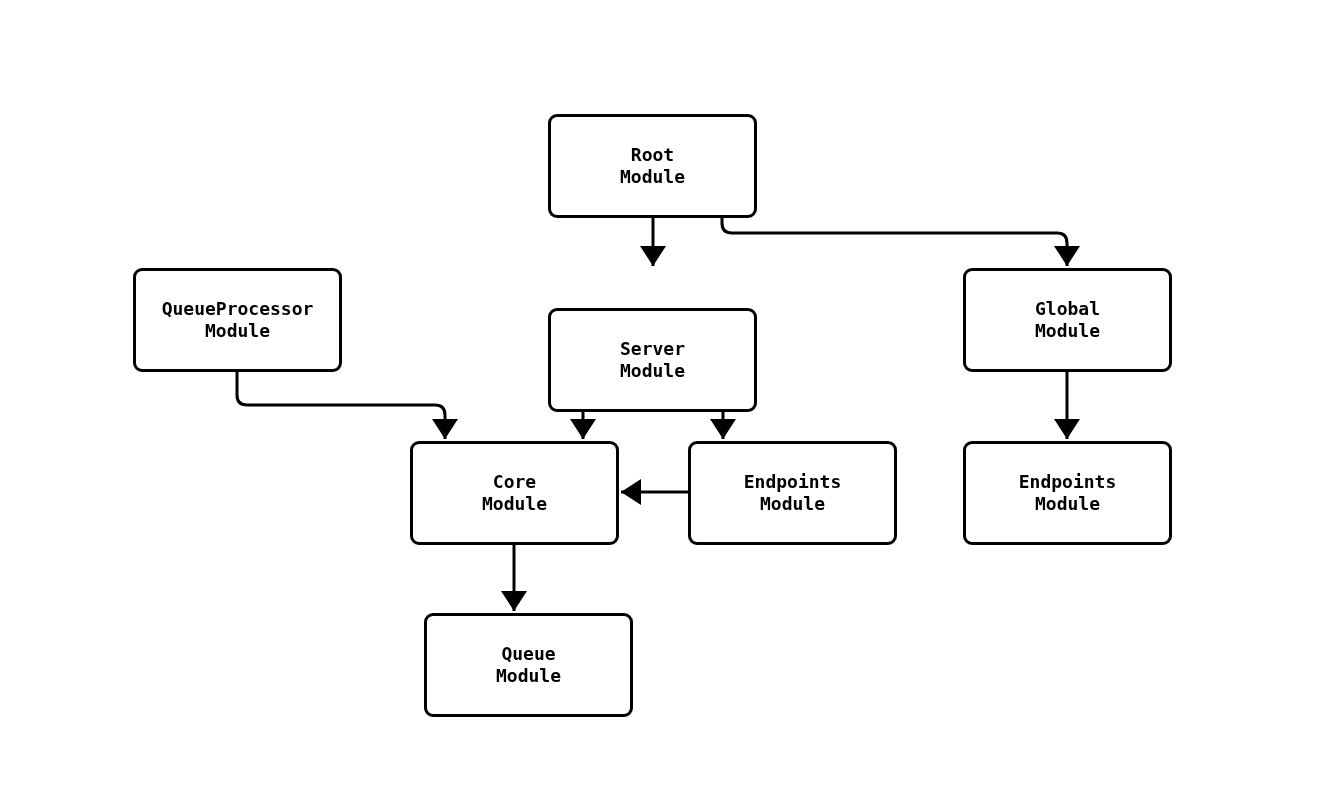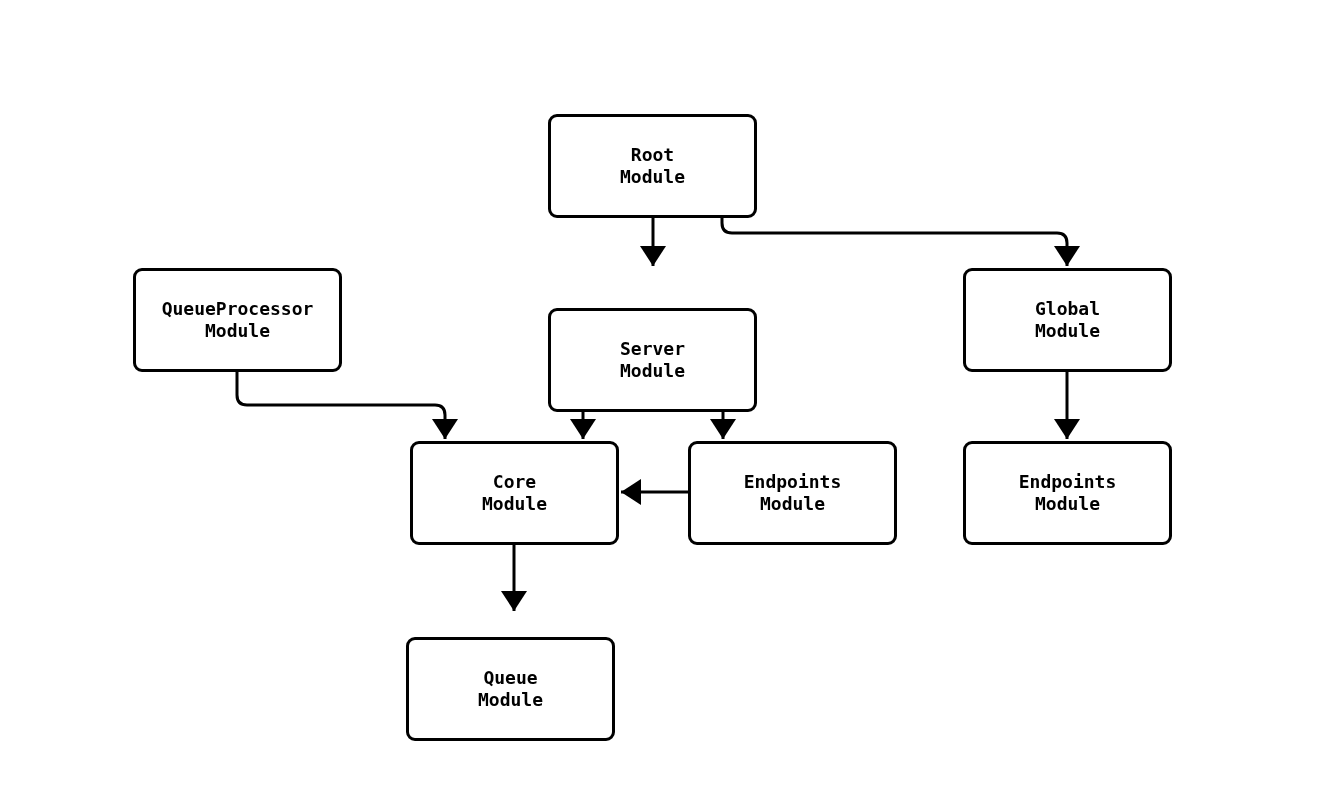--- a/index.html
+++ b/index.html
@@ -47,21 +47,21 @@
     text-align: center;
     white-space: pre-line;
   }
   .node-root           { left: 548px; top: 94px; margin-top: 20px;  }
   .node-queueprocessor { left: 133px; top: 268px; }
   .node-server         { left: 548px; top: 268px; margin-top: 40px; }
   .node-global         { left: 963px; top: 268px; }
   .node-core           { left: 410px; top: 441px; align-items: center; }
   .node-endpoints      { left: 688px; top: 441px; }
   .node-repository     { left: 963px; top: 441px; }
-  .node-queue          { left: 406px; top: 613px; margin-top: 24px; }
+  .node-queue          { left: 424px; top: 613px; }
 </style>
 </head>
 <body>
 
 <div class="canvas">
 
   <svg class="edges-layer" width="1337" height="809" viewBox="0 0 1337 809" xmlns="http://www.w3.org/2000/svg">
     <defs>
       <marker id="arrowhead" markerUnits="userSpaceOnUse" markerWidth="20" markerHeight="26" viewBox="0 0 10 13" refX="10" refY="6.5" orient="auto">
         <path d="M0,0 L10,6.5 L0,13 Z" fill="#000000"></path>

